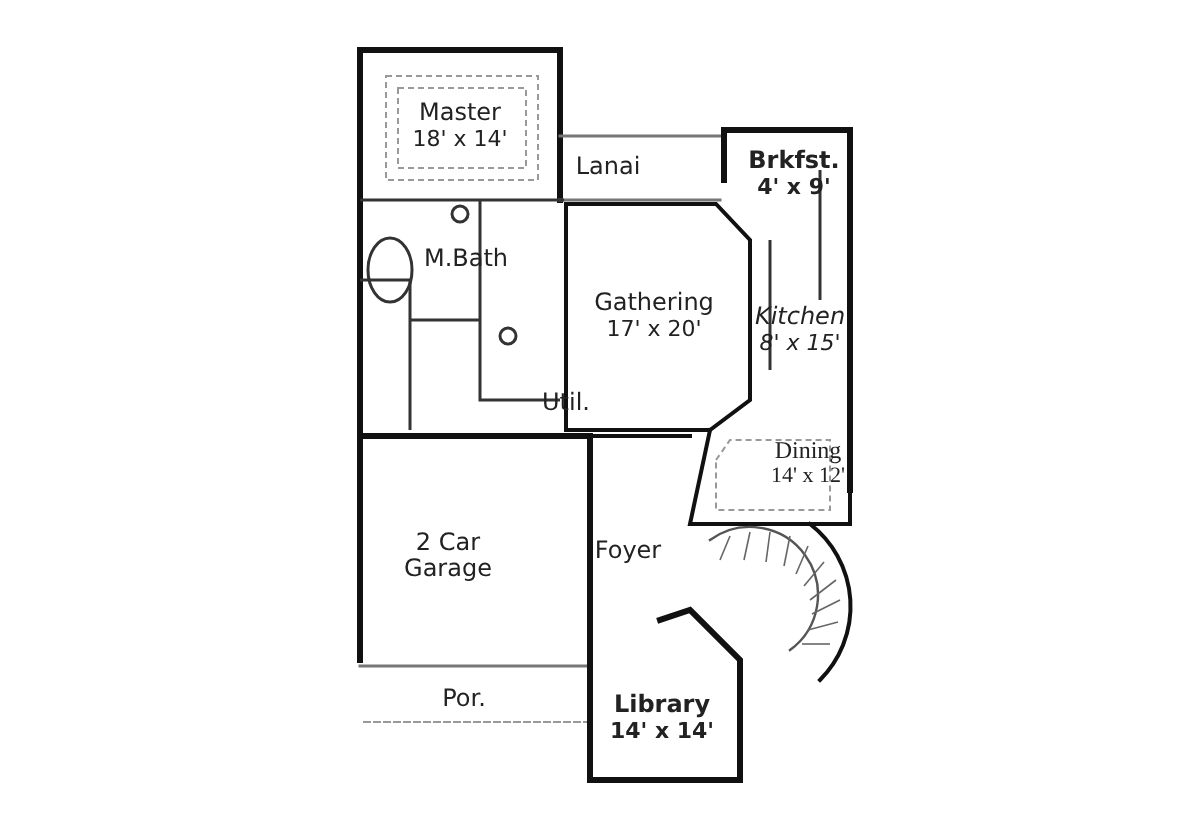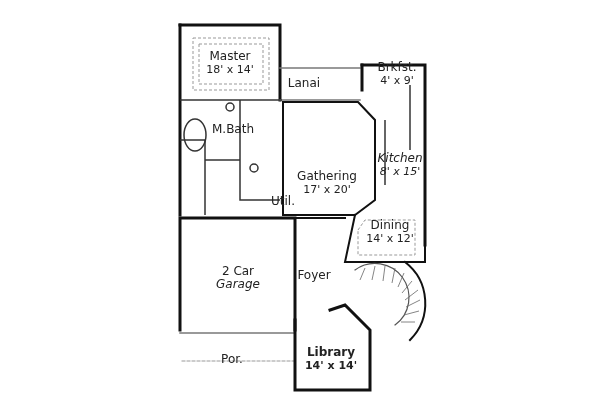--- a/index.html
+++ b/index.html
@@ -72,48 +72,48 @@
   </g>
 </svg>
 
 <div class="lbl" style="left:230px;top:50px;">
   <span>Master</span>
   <span class="dim">18' x 14'</span>
 </div>
 <div class="lbl" style="left:304px;top:77px;">
   <span>Lanai</span>
 </div>
-<div class="lbl" style="left:397px;top:61px;">
+<div class="lbl" style="left:397px;top:74px;font-weight:bold;">
   <span>Brkfst.</span>
   <span class="dim">4' x 9'</span>
 </div>
 <div class="lbl" style="left:217px;top:123px;margin-left:16px;">
   <span>M.Bath</span>
 </div>
-<div class="lbl" style="left:327px;top:145px;margin-top:25px;">
+<div class="lbl" style="left:327px;top:145px;">
   <span>Gathering</span>
   <span class="dim">17' x 20'</span>
 </div>
 <div class="lbl" style="left:400px;top:152px;font-style:italic;">
   <span>Kitchen</span>
   <span class="dim">8' x 15'</span>
 </div>
 <div class="lbl" style="left:235px;top:195px;margin-left:48px;">
   <span>Util.</span>
 </div>
-<div class="lbl" style="left:390px;top:219px;">
+<div class="lbl" style="left:404px;top:219px;font-family:Liberation Serif, serif;">
   <span>Dining</span>
   <span class="dim">14' x 12'</span>
 </div>
-<div class="lbl" style="left:238px;top:265px;">
+<div class="lbl" style="left:224px;top:265px;">
   <span>2 Car</span>
-  <span class="dim" style="font-size:12px;font-style:italic;">Garage</span>
+  <span class="dim" style="font-size:12px;">Garage</span>
 </div>
 <div class="lbl" style="left:314px;top:269px;">
   <span>Foyer</span>
 </div>
-<div class="lbl" style="left:232px;top:353px;">
+<div class="lbl" style="left:232px;top:343px;">
   <span>Por.</span>
 </div>
 <div class="lbl" style="left:331px;top:346px;font-weight:bold;">
   <span>Library</span>
   <span class="dim">14' x 14'</span>
 </div>
 
 </body></html>

